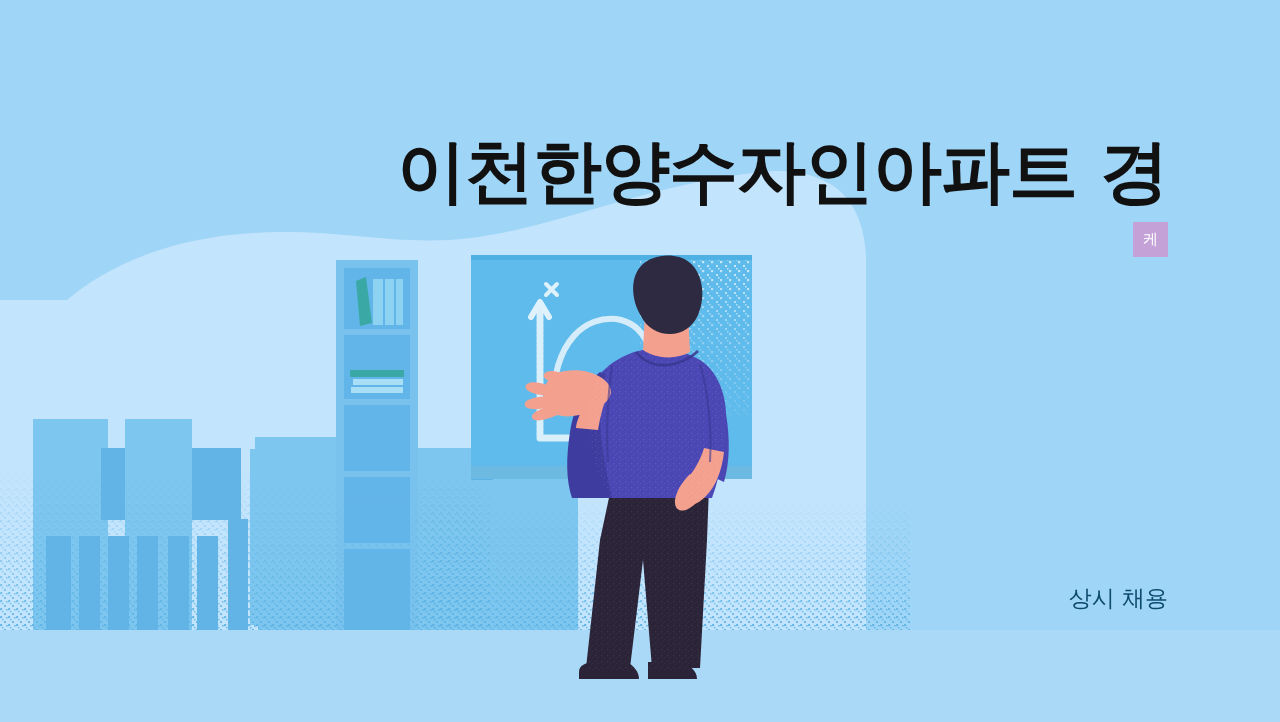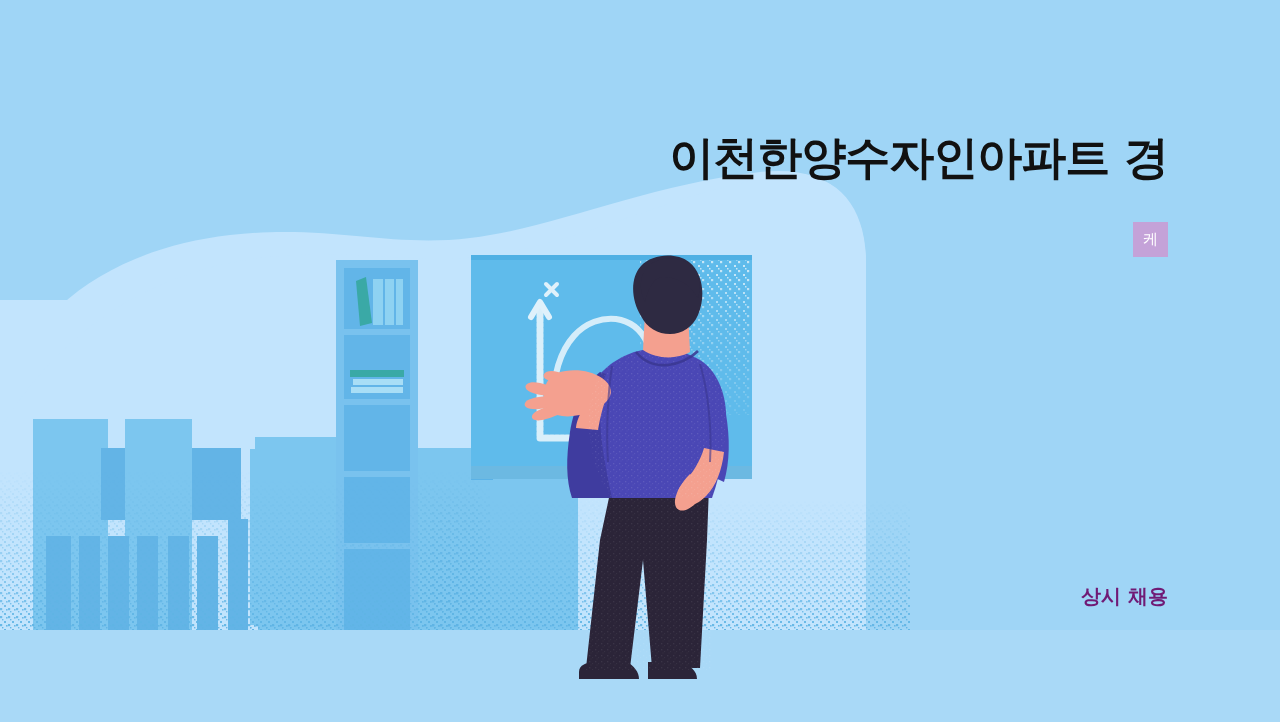--- a/index.html
+++ b/index.html
@@ -33,21 +33,21 @@
     top: 0;
     left: 0;
     width: 1280px;
     height: 722px;
     pointer-events: none;
   }
   #job-title {
     position: absolute;
     right: 112px;
     top: 132px;
-    font-size: 45px;
+    font-size: 69px;
     font-weight: 700;
     color: #111111;
     letter-spacing: -1px;
     line-height: 1.15;
     white-space: nowrap;
     text-align: right;
   }
   #company-row {
     position: absolute;
     right: 112px;
@@ -76,23 +76,23 @@
     font-size: 31px;
     font-weight: 700;
     color: #111111;
     letter-spacing: -0.5px;
     line-height: 1;
   }
   #recruit-status {
     position: absolute;
     right: 112px;
     top: 583px;
-    font-size: 20px;
-    font-weight: 700;
-    color: #701a75;
+    font-size: 23px;
+    font-weight: 400;
+    color: #0c4a6e;
     letter-spacing: 0px;
     white-space: nowrap;
   }
 </style>
 </head>
 <body>
 
 <div id="banner">
 
   <svg id="illustration-svg" class="layer" viewBox="0 0 1280 722" xmlns="http://www.w3.org/2000/svg">

